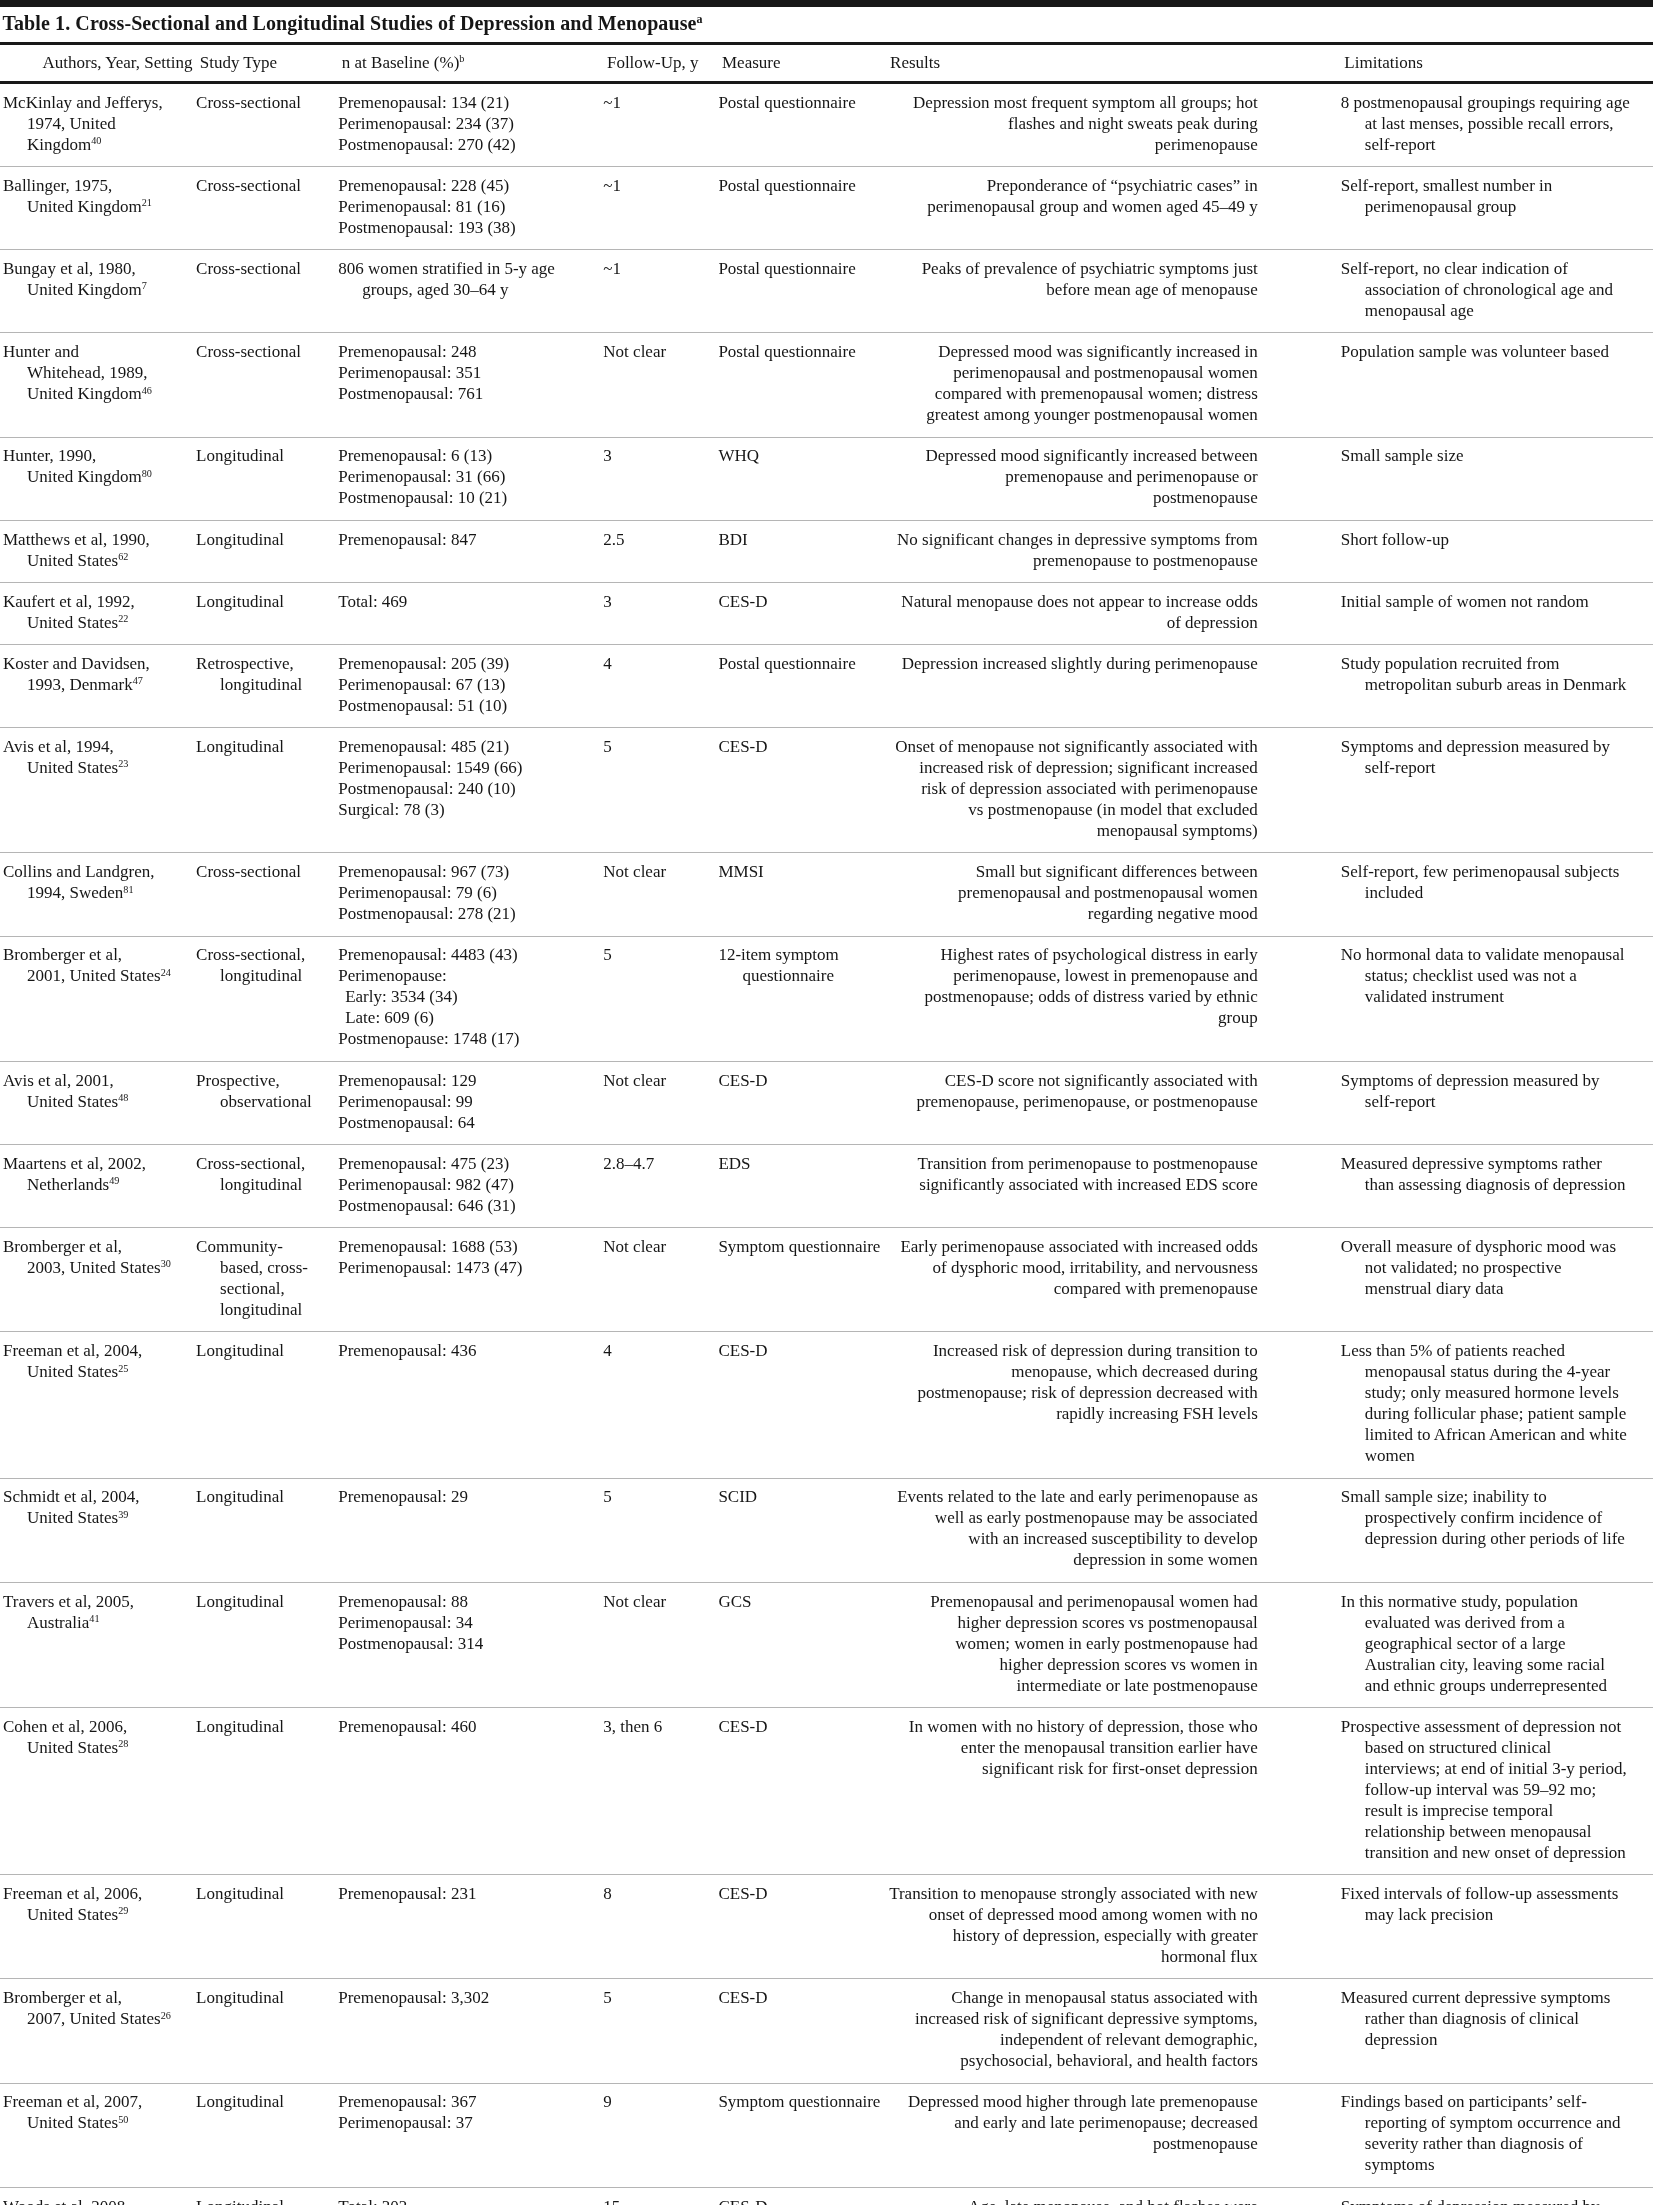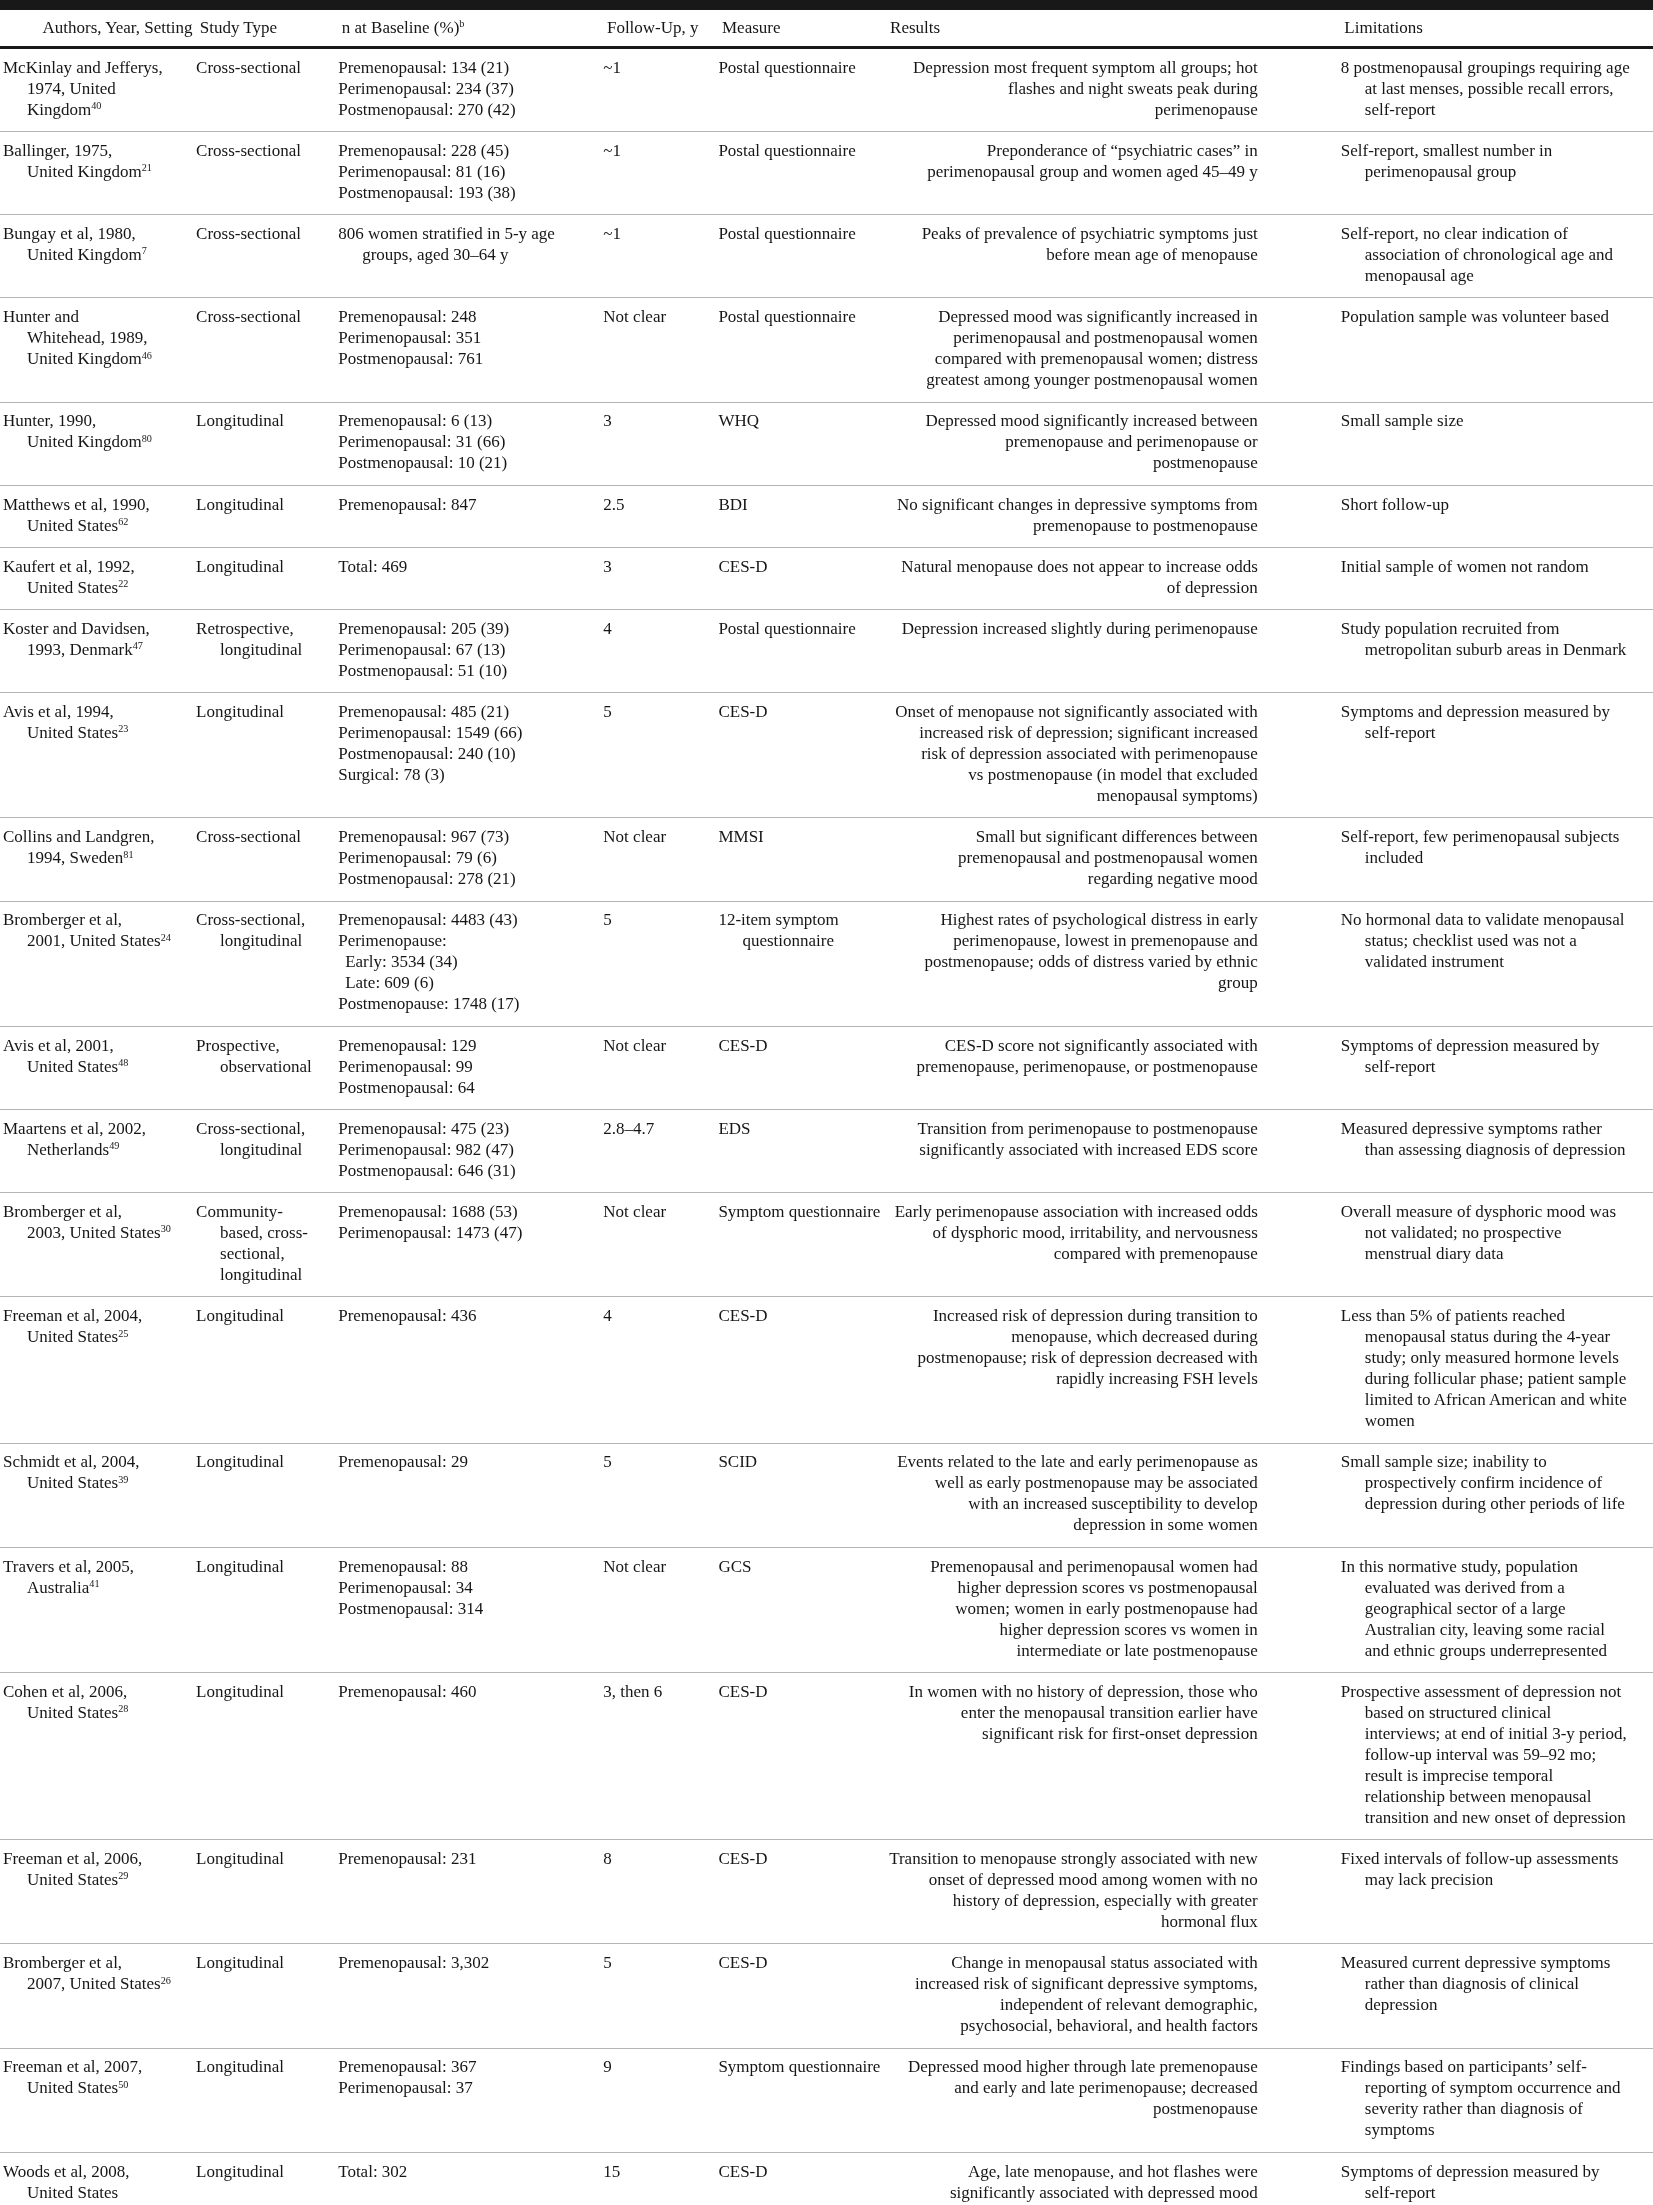--- a/index.html
+++ b/index.html
@@ -67,20 +67,23 @@
     position: relative;
     top: -0.55em;
   }
 </style>
 </head>
 <body>
 
 <div class="page">
   <div class="topbar"></div>
 
+  <div class="title-row">
+    <span>Table 1. Cross-Sectional and Longitudinal Studies of Depression and Menopause</span><sup>a</sup>
+  </div>
 
   <div class="double-rule"></div>
 
   <table>
     <colgroup>
       <col style="width:196px">
       <col style="width:142px">
       <col style="width:265px">
       <col style="width:115px">
       <col style="width:168px">
@@ -455,21 +458,21 @@
             <div class="hang">Premenopausal: 1688 (53)</div>
             <div class="hang">Perimenopausal: 1473 (47)</div>
           </td>
           <td class="c3">
             <div>Not clear</div>
           </td>
           <td class="c4">
             <div class="hang">Symptom questionnaire</div>
           </td>
           <td class="c5">
-            <div class="hang">Early perimenopause association with increased odds of dysphoric mood, irritability, and nervousness compared with premenopause</div>
+            <div class="hang">Early perimenopause associated with increased odds of dysphoric mood, irritability, and nervousness compared with premenopause</div>
           </td>
           <td class="c6">
             <div class="hang">Overall measure of dysphoric mood was not validated; no prospective menstrual diary data</div>
           </td>
         </tr>
         <tr>
           <td class="c0">
             <div class="hang pre">Freeman et al, 2004,
 United States<sup>25</sup></div>
           </td>

